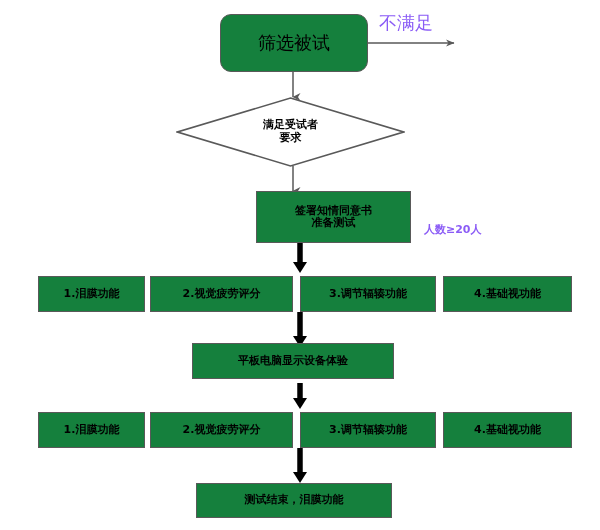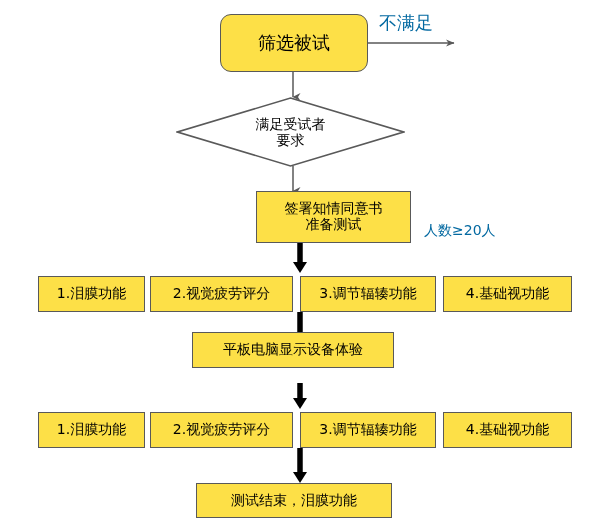--- a/index.html
+++ b/index.html
@@ -22,21 +22,21 @@
     width: 600px;
     height: 530px;
   }
   .node {
     position: absolute;
     box-sizing: border-box;
     display: flex;
     align-items: center;
     justify-content: center;
     text-align: center;
-    background: #fde047;
+    background: #15803d;
     color: #000000;
     line-height: 1.12;
     white-space: pre-line;
   }
   .rect {
     border: 1.6px solid #595959;
   }
   .rounded {
     border: 1.6px solid #595959;
     border-radius: 11px;
@@ -49,25 +49,25 @@
   }
   .diamond-label {
     position: relative;
     text-align: center;
     line-height: 1.15;
     white-space: pre-line;
     color: #000000;
   }
   .annot {
     position: absolute;
-    color: #0369a1;
+    color: #8b5cf6;
     white-space: nowrap;
   }
   .f18 { font-size: 18px; }
-  .f17 { font-size: 14px; }
+  .f17 { font-size: 11px; font-weight: bold; }
 </style>
 </head>
 <body>
 
 <div id="canvas">
 
   <svg class="edges" viewBox="0 0 600 530">
     <defs>
       <marker id="thin-arrow" markerWidth="9" markerHeight="9" refX="8" refY="4.5" orient="auto" markerUnits="userSpaceOnUse">
         <path d="M0,1 L8.5,4.5 L0,8 L2.5,4.5 Z" fill="#595959"></path>
@@ -136,21 +136,21 @@
   <div class="node rect f17" style="left:150px; top:276px; width:143px; height:36px;">
     <span>2.视觉疲劳评分</span>
   </div>
   <div class="node rect f17" style="left:300px; top:276px; width:136px; height:36px;">
     <span>3.调节辐辏功能</span>
   </div>
   <div class="node rect f17" style="left:443px; top:276px; width:129px; height:36px;">
     <span>4.基础视功能</span>
   </div>
 
-  <div class="node rect f17" style="left:192px; top:332px; width:202px; height:36px;">
+  <div class="node rect f17" style="left:192px; top:343px; width:202px; height:36px;">
     <span>平板电脑显示设备体验</span>
   </div>
 
 
   <div class="node rect f17" style="left:38px; top:412px; width:107px; height:36px;">
     <span>1.泪膜功能</span>
   </div>
   <div class="node rect f17" style="left:150px; top:412px; width:143px; height:36px;">
     <span>2.视觉疲劳评分</span>
   </div>

